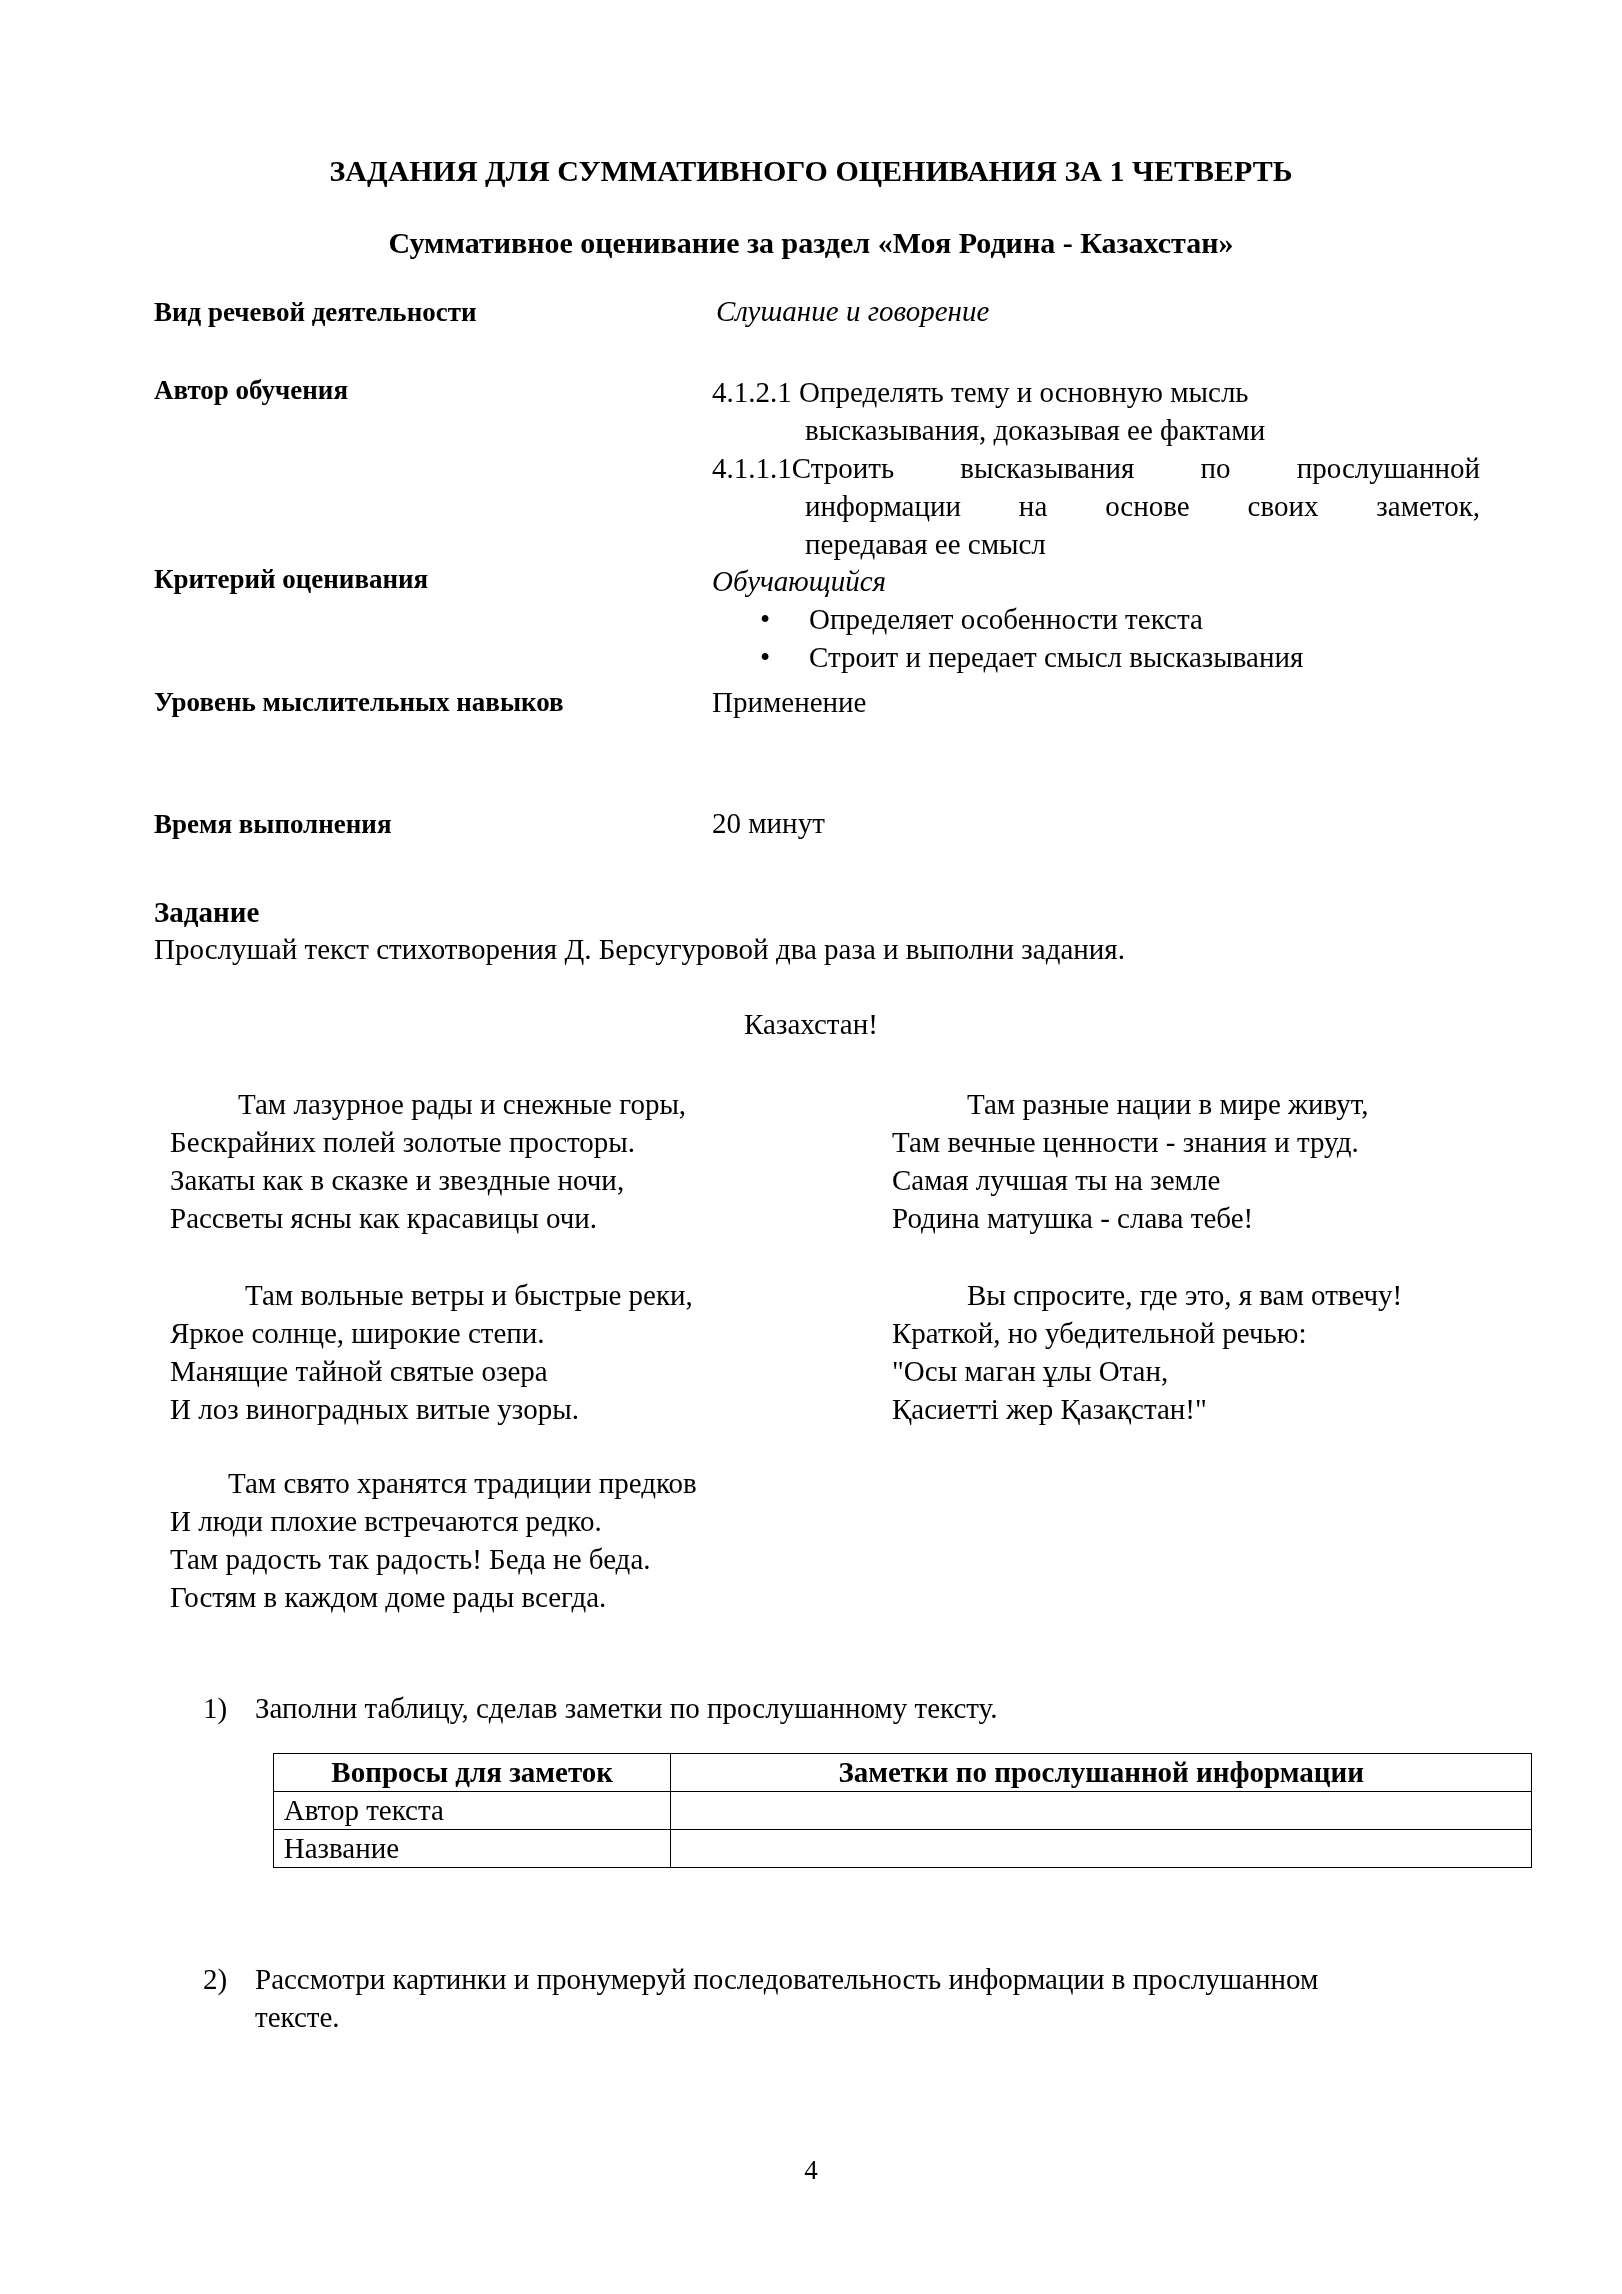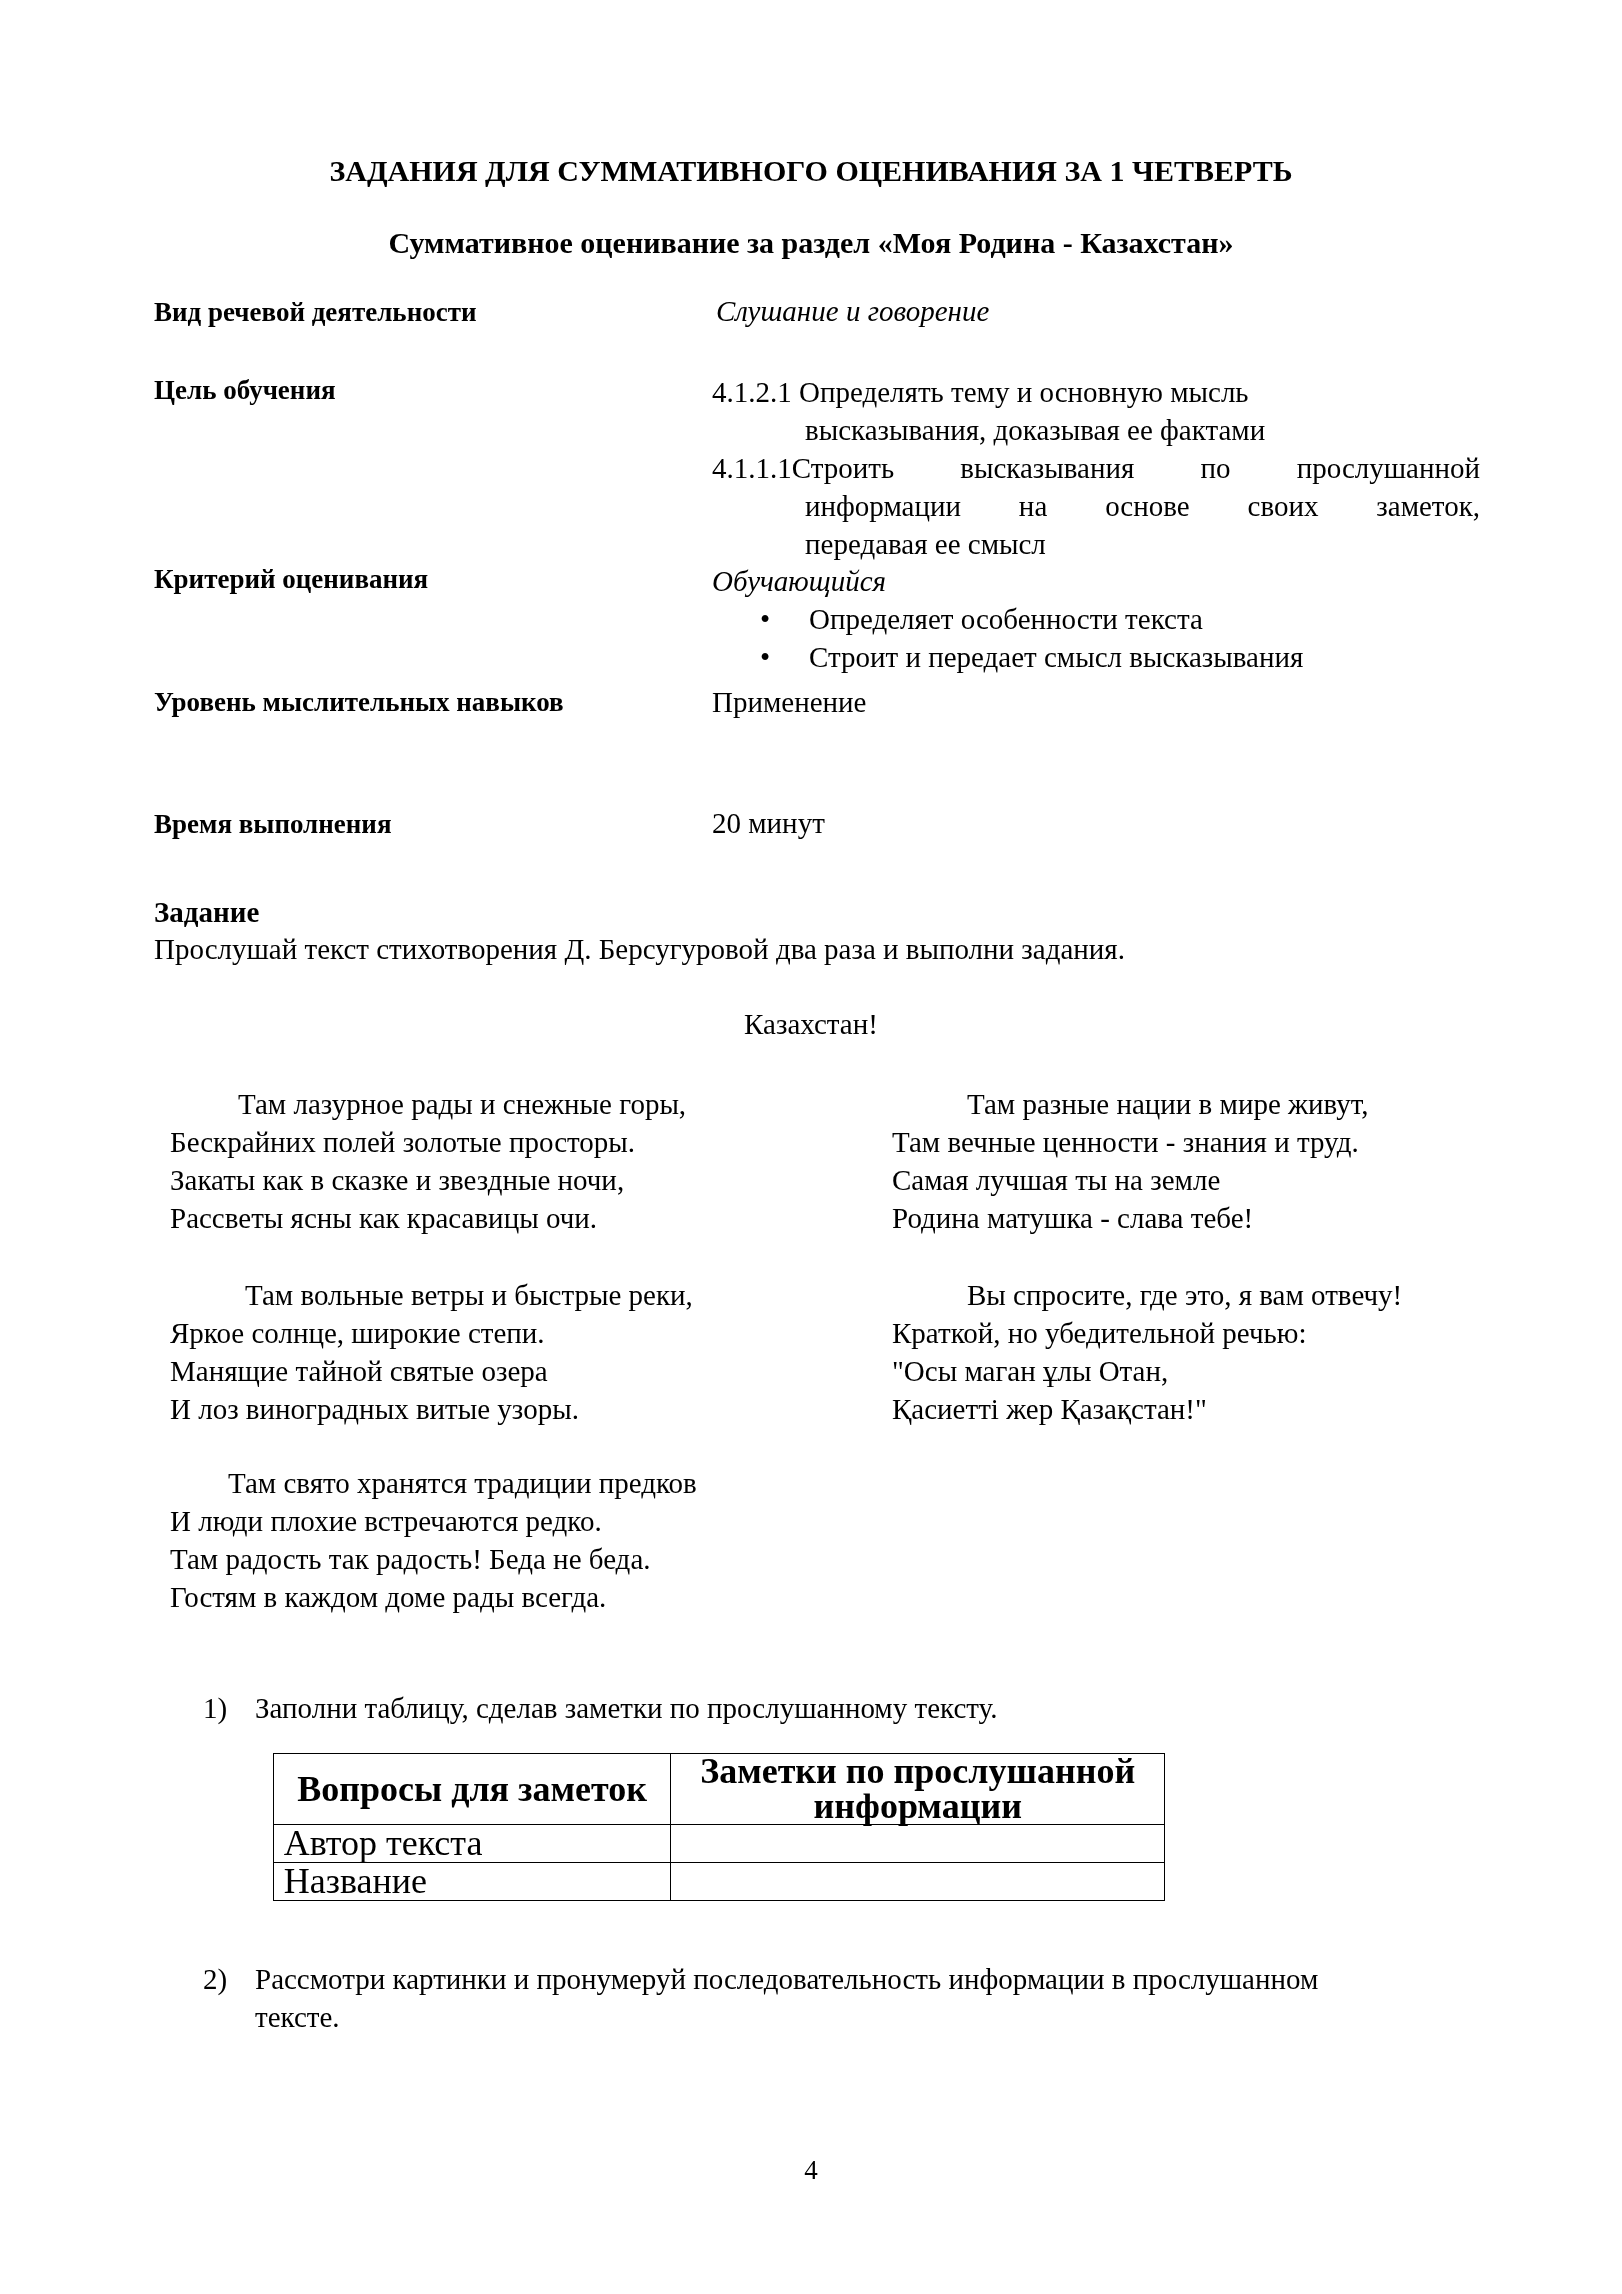--- a/index.html
+++ b/index.html
@@ -41,43 +41,43 @@
       position: absolute; left: 48px; top: 0; font-size: 29px;
     }
     .task-head { left: 154px; top: 896px; font-size: 29px; font-weight: bold; }
     .task-text { left: 154px; top: 933px; font-size: 29px; }
     .poem-title { left: 0; width: 1622px; text-align: center; top: 1008px; font-size: 29px; }
     .stanza { font-size: 29px; line-height: 38px; }
     .stanza .first { padding-left: 68px; }
     .q1 { left: 203px; top: 1692px; font-size: 29px; }
     .q1 .num, .q2 .num { display: inline-block; width: 52px; }
     table.notes {
-      position: absolute; left: 273px; top: 1753px; width: 892px;
-      border-collapse: collapse; font-size: 36px;
+      position: absolute; left: 273px; top: 1753px; width: 1259px;
+      border-collapse: collapse; font-size: 29px;
     }
     table.notes th, table.notes td {
       border: 1.9px solid #000; padding: 0 9.7px; height: 37px; line-height: 35px;
     }
     table.notes th { font-weight: bold; text-align: center; }
     table.notes td { text-align: left; }
     table.notes .c1 { width: 377px; }
     .q2 { left: 203px; top: 1960px; width: 1274px; font-size: 29px; line-height: 38px; }
     .q2 .line2 { padding-left: 52px; }
     .page-num { left: 0; width: 1622px; text-align: center; top: 2155px; font-size: 27px; }
   </style>
 </head>
 <body>
 
 <div class="abs title">ЗАДАНИЯ ДЛЯ СУММАТИВНОГО ОЦЕНИВАНИЯ ЗА 1 ЧЕТВЕРТЬ</div>
 <div class="abs subtitle">Суммативное оценивание за раздел «Моя Родина - Казахстан»</div>
 
 <div class="abs label" style="top:297px;">Вид речевой деятельности</div>
 <div class="abs value" style="top:295px; left:716px;font-style:italic;">Слушание и говорение</div>
 
-<div class="abs label" style="top:375px;">Цель обучения</div>
+<div class="abs label" style="top:375px;">Автор обучения</div>
 <div class="abs goal-block">
   <div class="goal-item">
     <span class="goal-code">4.1.2.1</span>
     <span class="goal-text">Определять тему и основную мысль</span>
     <div class="goal-cont">высказывания, доказывая ее фактами</div>
   </div>
   <div class="goal-item">
     <div class="goal-justify"><span>4.1.1.1</span><span>Строить высказывания по прослушанной</span></div>
     <div class="goal-cont goal-justify">информации на основе своих заметок,</div>
     <div class="goal-cont">передавая ее смысл</div>

